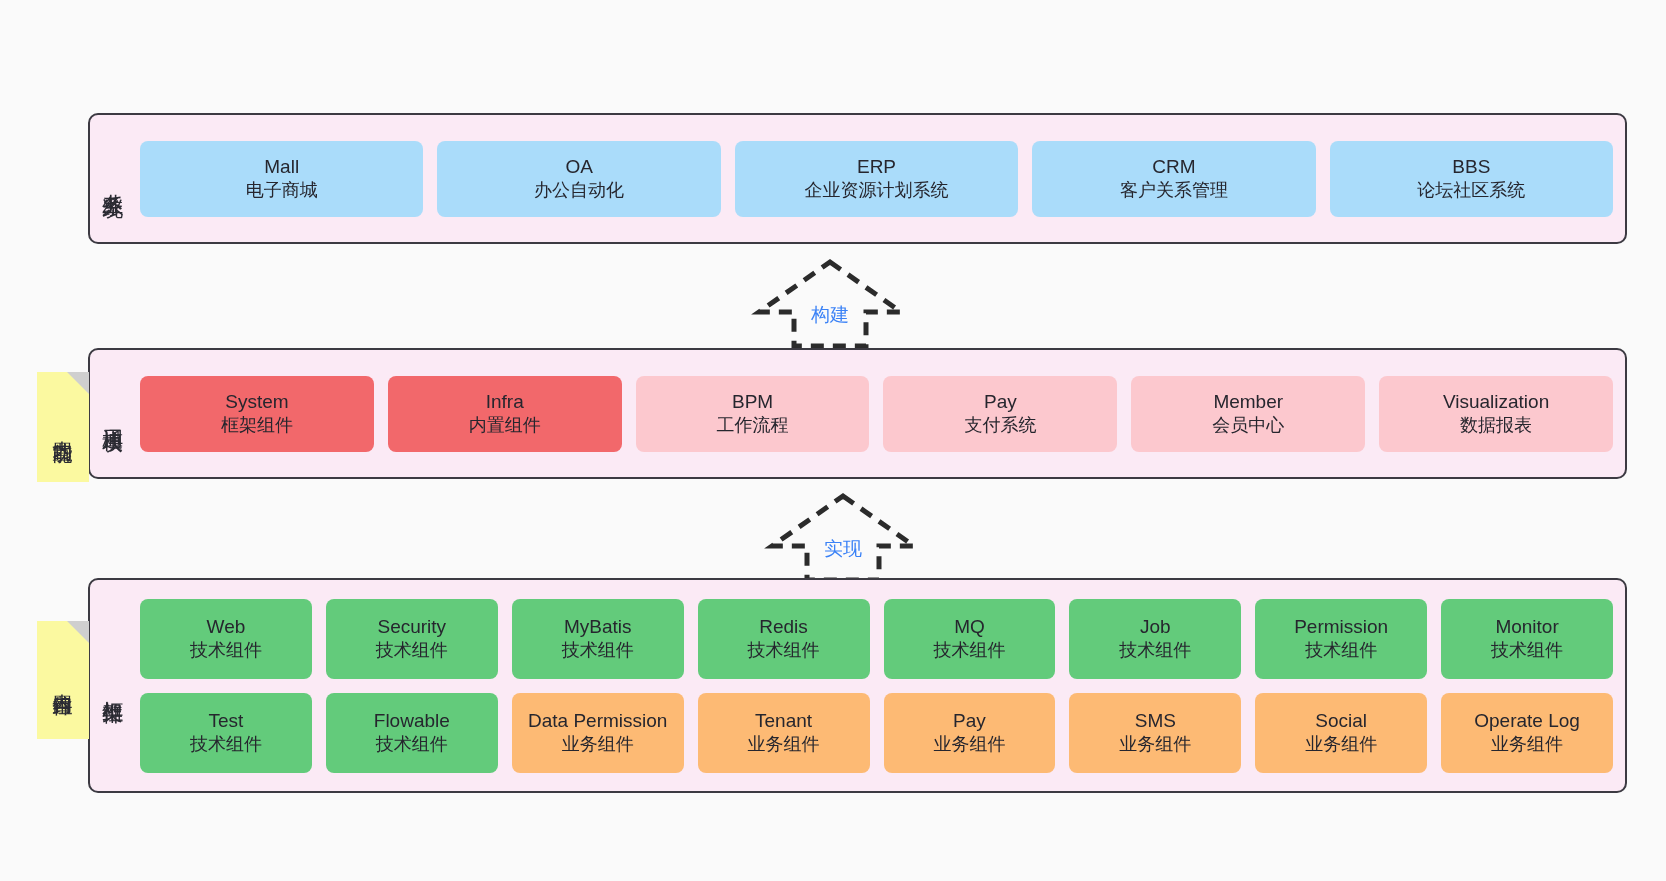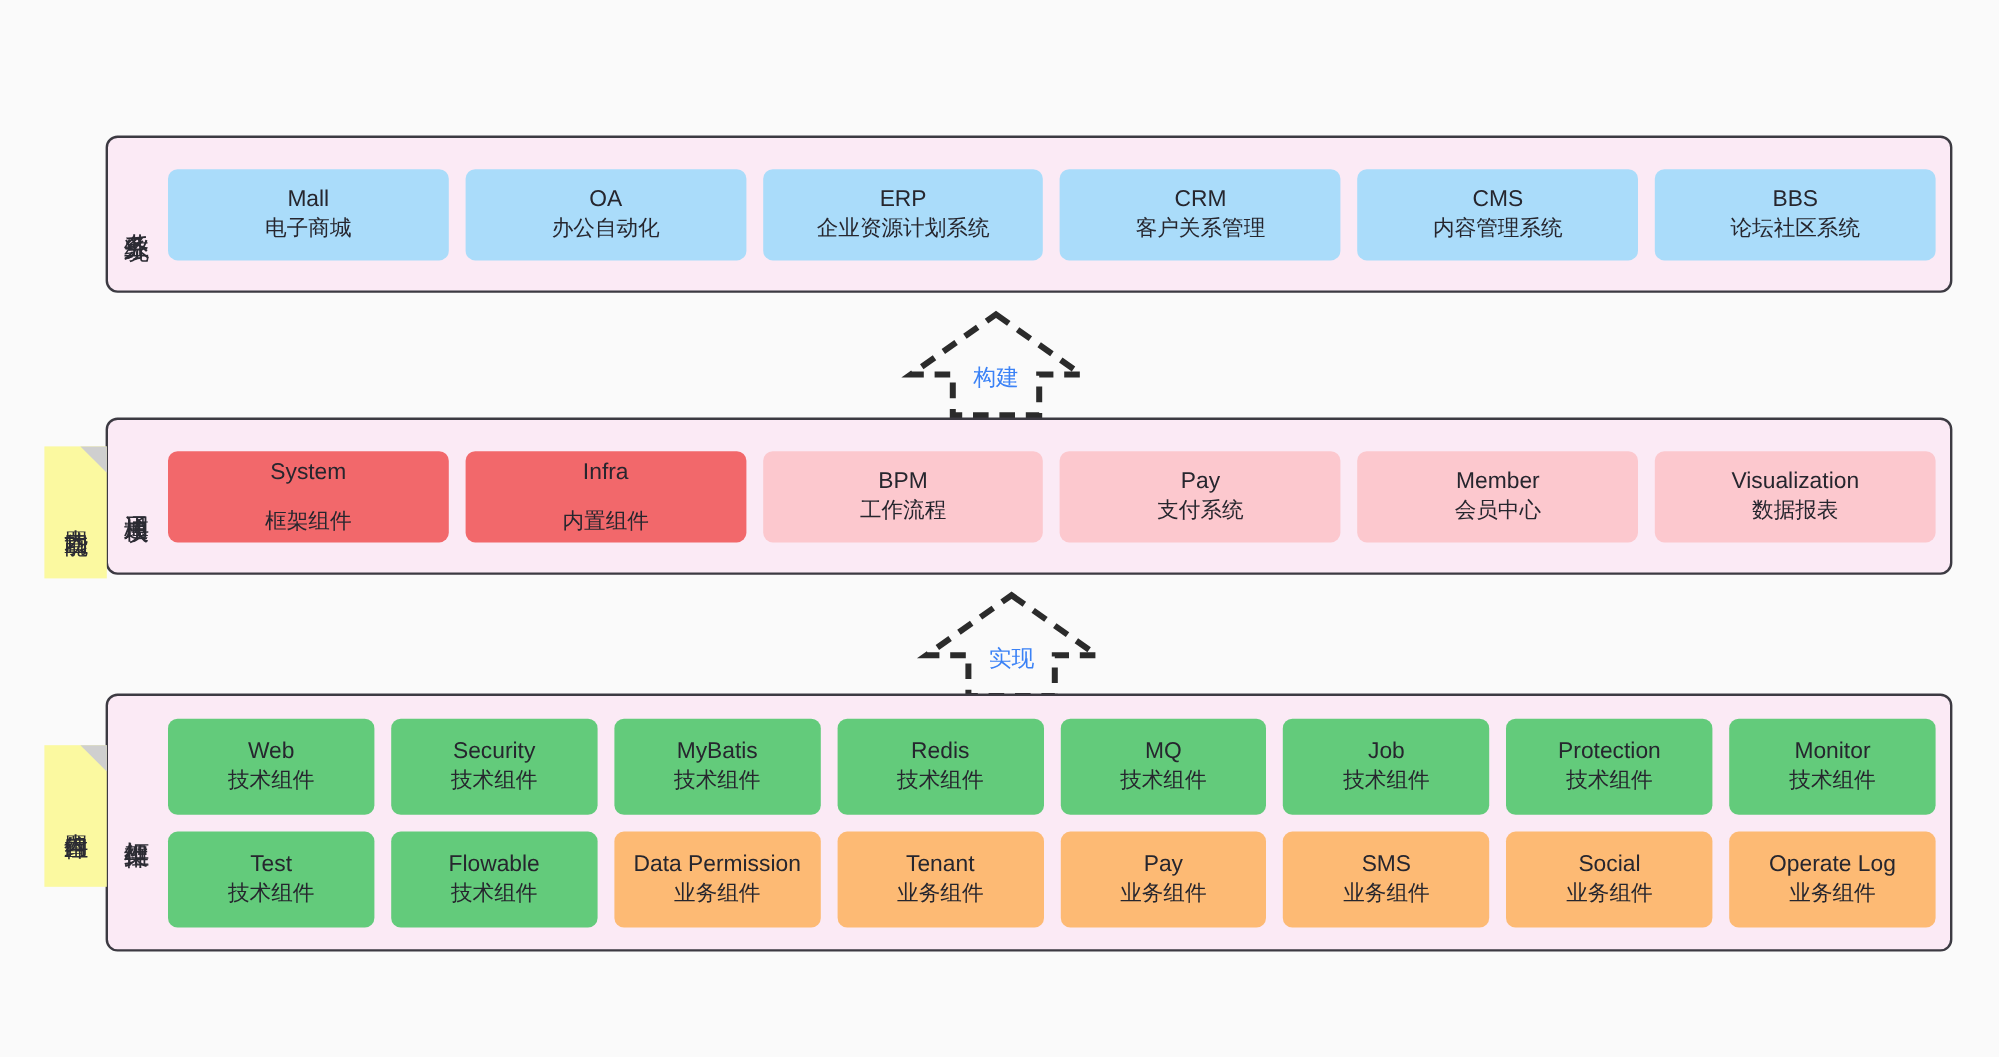--- a/index.html
+++ b/index.html
@@ -64,21 +64,21 @@
 
   
   .row1 .card { height: 76px; }
   .grid8 .card {
     flex: 0 0 calc((100% - 7 * 14px) / 8);
     height: 80px;
   }
 
   
   .c-blue        { background: #aadcfa; }
-  .c-red         { background: #f2686b; justify-content: space-between; }
+  .c-red         { background: #f2686b; }
   .c-pink        { background: #fcc8ce; }
   .c-green       { background: #63cb7b; }
   .c-green-light { background: #fdba74; }
 
   
   .sticky {
     position: absolute;
     background: #fbf9a0;
     display: flex;
     align-items: center;
@@ -136,24 +136,20 @@
         </div>
         <div class="card c-blue">
           <div class="en">ERP</div>
           <div class="cn">企业资源计划系统</div>
         </div>
         <div class="card c-blue">
           <div class="en">CRM</div>
           <div class="cn">客户关系管理</div>
         </div>
         <div class="card c-blue">
-          <div class="en">CMS</div>
-          <div class="cn">内容管理系统</div>
-        </div>
-        <div class="card c-blue">
           <div class="en">BBS</div>
           <div class="cn">论坛社区系统</div>
         </div>
       </div>
   </div>
 
   <div class="uparrow" style="left:755px; top:258px;">
     <svg width="150" height="92" viewBox="0 0 150 92" fill="none" aria-hidden="true">
       <path d="M75 4 L146 54 L111 54 L111 88 L39 88 L39 54 L4 54 Z" stroke="#2b2b2b" stroke-width="5" stroke-dasharray="13 9" stroke-linejoin="miter" fill="#fafafa"></path>
     </svg>
@@ -228,21 +224,21 @@
         </div>
         <div class="card c-green">
           <div class="en">MQ</div>
           <div class="cn">技术组件</div>
         </div>
         <div class="card c-green">
           <div class="en">Job</div>
           <div class="cn">技术组件</div>
         </div>
         <div class="card c-green">
-          <div class="en">Protection</div>
+          <div class="en">Permission</div>
           <div class="cn">技术组件</div>
         </div>
         <div class="card c-green">
           <div class="en">Monitor</div>
           <div class="cn">技术组件</div>
         </div>
         <div class="card c-green">
           <div class="en">Test</div>
           <div class="cn">技术组件</div>
         </div>

